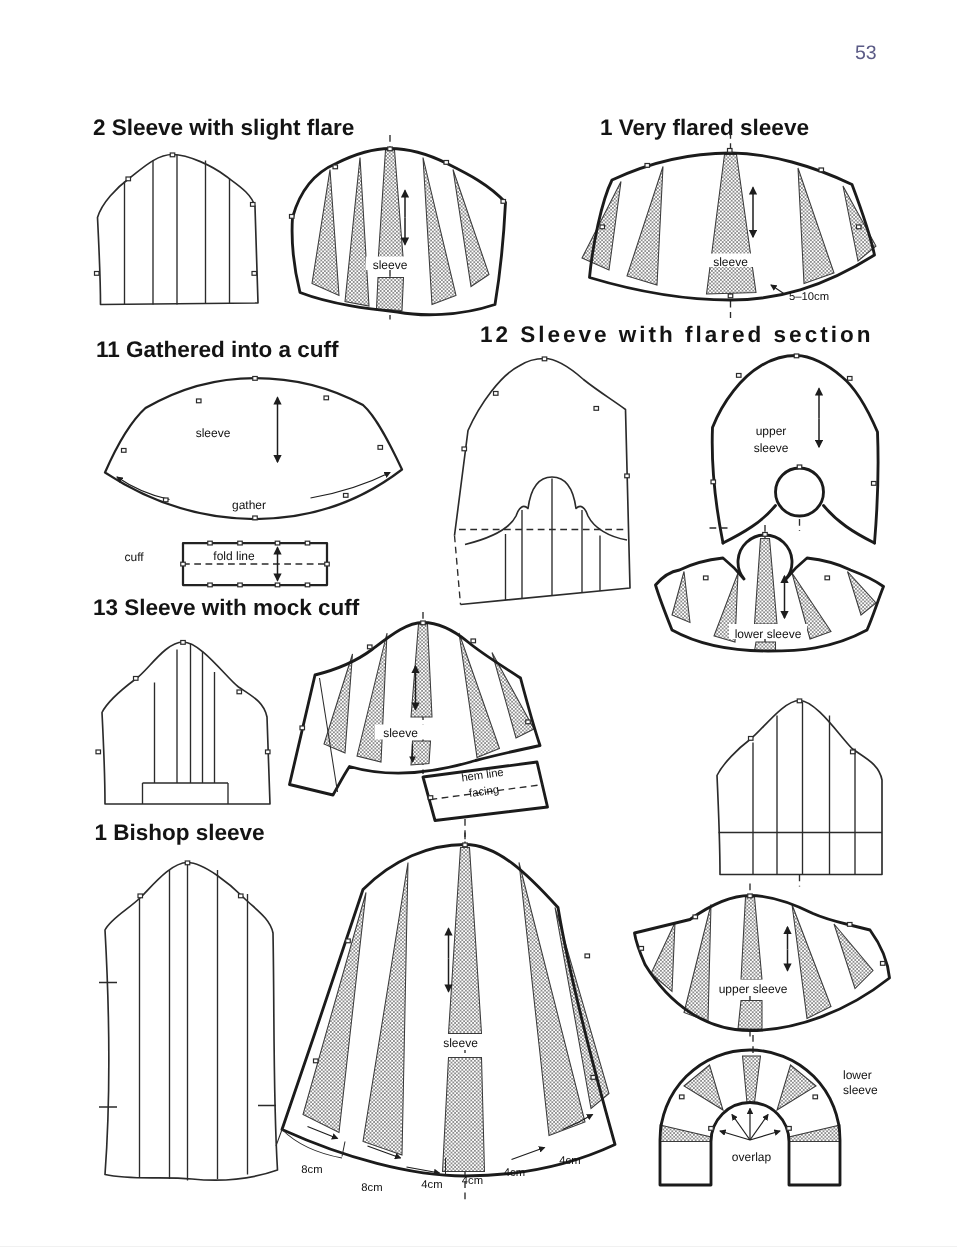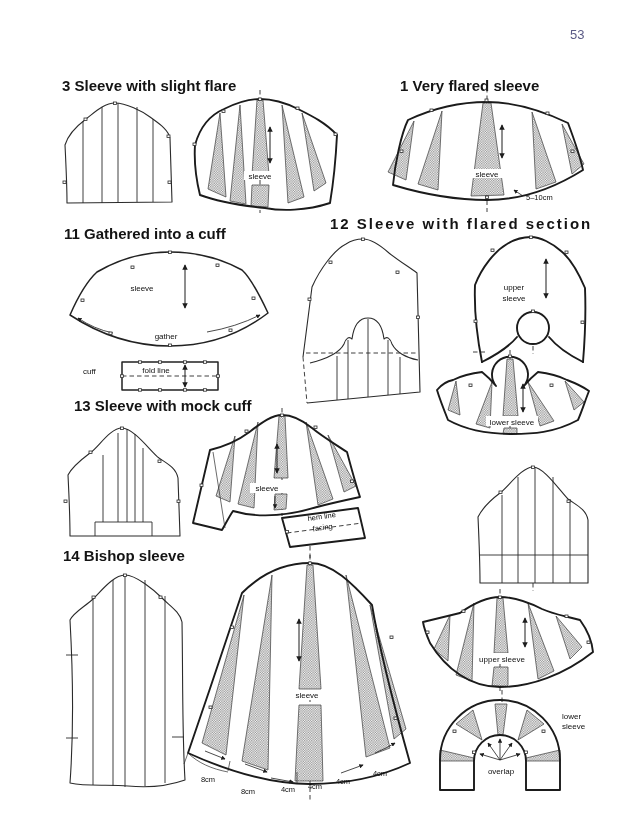--- a/index.html
+++ b/index.html
@@ -35,26 +35,26 @@
         <rect x="1.2" y="1.2" width="1.2" height="1.2" fill="#8d8d8d"></rect>
       </pattern>
       <marker id="ah" viewBox="0 0 10 10" refX="8.5" refY="5" markerWidth="5.5" markerHeight="5.5" orient="auto">
         <path d="M0,0 L10,5 L0,10 Z" fill="#1d1d1d"></path>
       </marker>
     </defs>
   </svg>
 
   <div class="pno">53</div>
 
-  <div class="hd" style="left:62px;top:77px">3 Sleeve with slight flare</div>
+  <div class="hd" style="left:62px;top:77px">2 Sleeve with slight flare</div>
   <div class="hd" style="left:400px;top:77px">1 Very flared sleeve</div>
   <div class="hd" style="left:64px;top:225px">11 Gathered into a cuff</div>
-  <div class="hd" style="left:330px;top:215px;letter-spacing:2px">12 Sleeve with flared section</div>
-  <div class="hd" style="left:74px;top:397px">13 Sleeve with mock cuff</div>
-  <div class="hd" style="left:63px;top:547px">14 Bishop sleeve</div>
+  <div class="hd" style="left:320px;top:215px;letter-spacing:2px">12 Sleeve with flared section</div>
+  <div class="hd" style="left:62px;top:397px">13 Sleeve with mock cuff</div>
+  <div class="hd" style="left:63px;top:547px">1 Bishop sleeve</div>
 
   <svg style="left:50px;top:95px" width="130" height="115" viewBox="0 0 130 115">
     <g>
       <path class="ol" d="M17,108 L122,107 L120,43 C118,34 108,28 100,22 C92,16 76,8 65,8 C54,8 44,18 36,24 C28,30 18,40 15,50 C16,70 17,90 17,108 Z"></path>
       <path class="sl" d="M33,26 V108 M52,12 V108 M68,8 V108 M87,12 V107 M103,24 V107"></path>
       <rect class="ntc" x="63.5" y="7" width="3" height="2.5"></rect>
         <rect class="ntc" x="34" y="23" width="3" height="2.5"></rect>
       <rect class="ntc" x="117" y="40" width="3" height="2.5"></rect>
         <rect class="ntc" x="13" y="86" width="3" height="2.5"></rect>
       <rect class="ntc" x="118" y="86" width="3" height="2.5"></rect>

